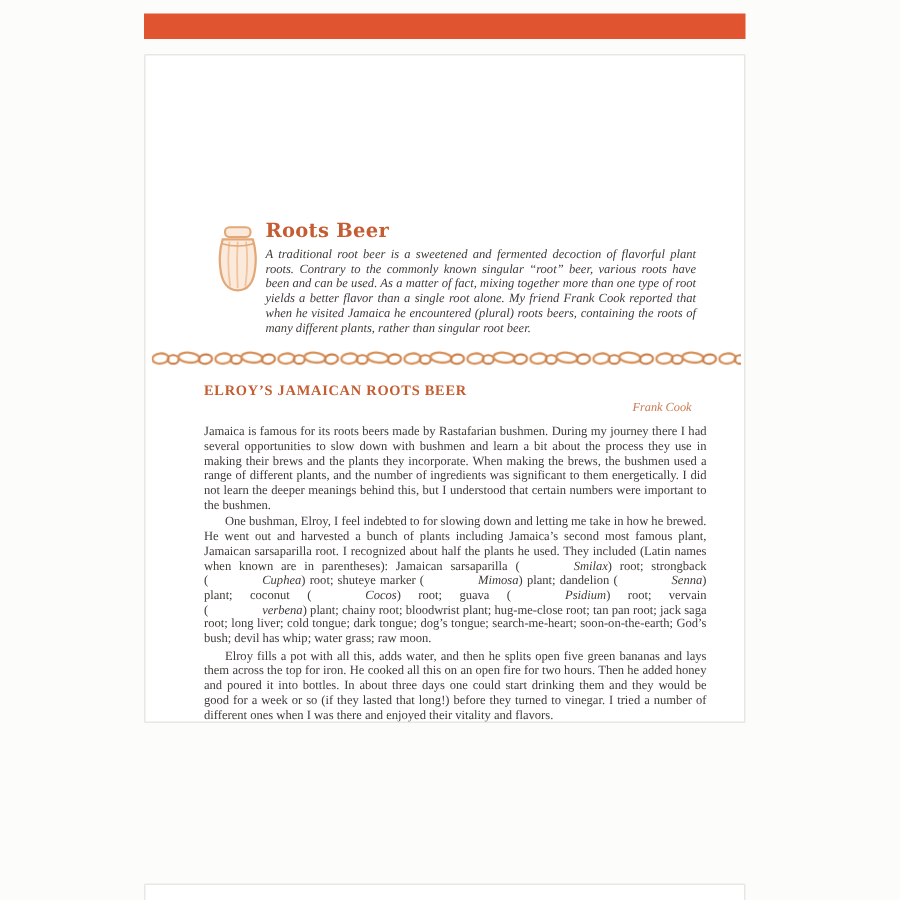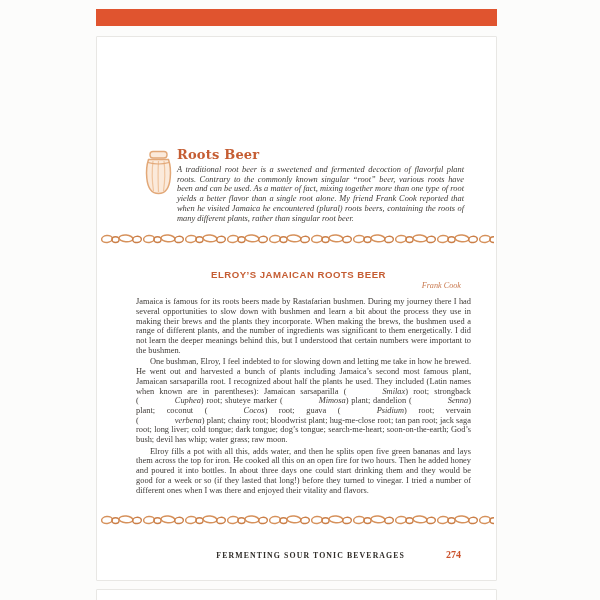--- a/index.html
+++ b/index.html
@@ -14,21 +14,21 @@
   .chapter-bar {
     position: absolute;
     left: 96px; top: 9px;
     width: 401px; height: 17px;
     background: #e0542f;
   }
 
   .page {
     position: absolute;
     left: 96px; top: 36px;
-    width: 401px; height: 545px;
+    width: 401px; height: 446px;
     background: #ffffff;
     border: 1px solid #e8e7e4;
     border-radius: 1px;
     overflow: hidden;
   }
   .next-page {
     position: absolute;
     left: 96px; top: 589px;
     width: 401px; height: 20px;
     background: #ffffff;
@@ -56,28 +56,27 @@
     line-height: 9.7px;
     text-align: justify;
     color: #3e3a36;
     font-style: italic;
   }
 
   .ornament { display: block; margin: 9px 3px 0 4px; height: 13px; width: 393px; }
   .ornament-bottom { margin-top: 18px; }
 
   .recipe-heading {
-    margin: 24px 35px 0 39px;
-    font-family: Liberation Sans, sans-serif;
+    margin: 10px 35px 0 39px;
+    font-family: Liberation Serif, serif;
     font-weight: bold;
     font-size: 9.6px;
     line-height: 11px;
     letter-spacing: 0.5px;
     color: #c55d33;
-    text-align: center;
   }
   .recipe-byline {
     margin: 1px 35px 0 39px;
     font-style: italic;
     font-size: 8.2px;
     line-height: 10px;
     color: #c97a50;
     text-align: right;
   }
 

